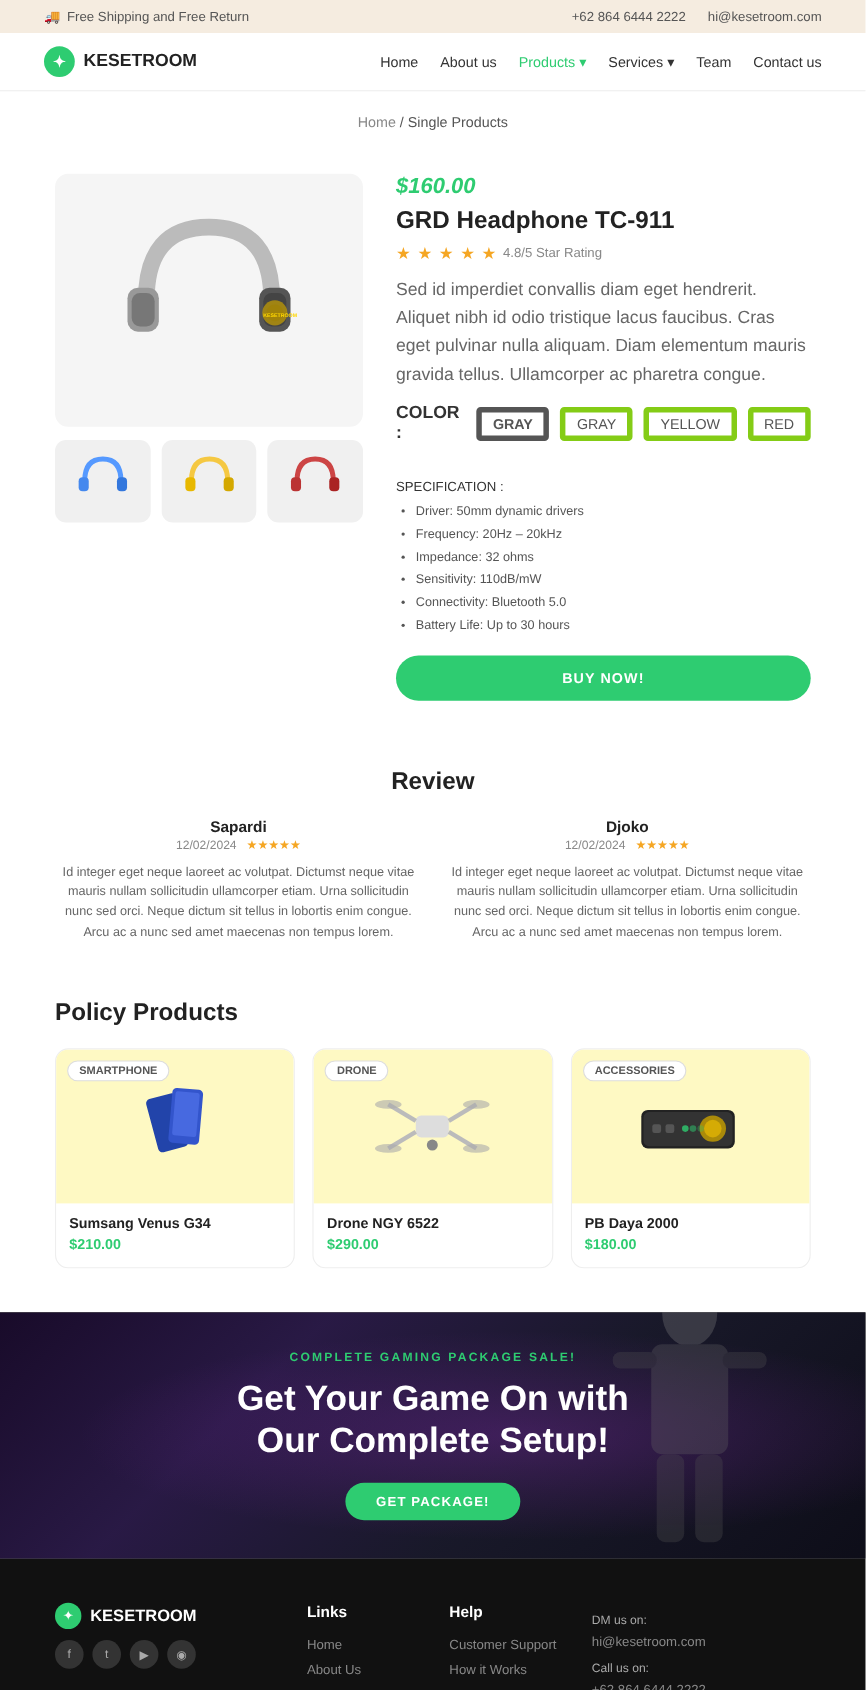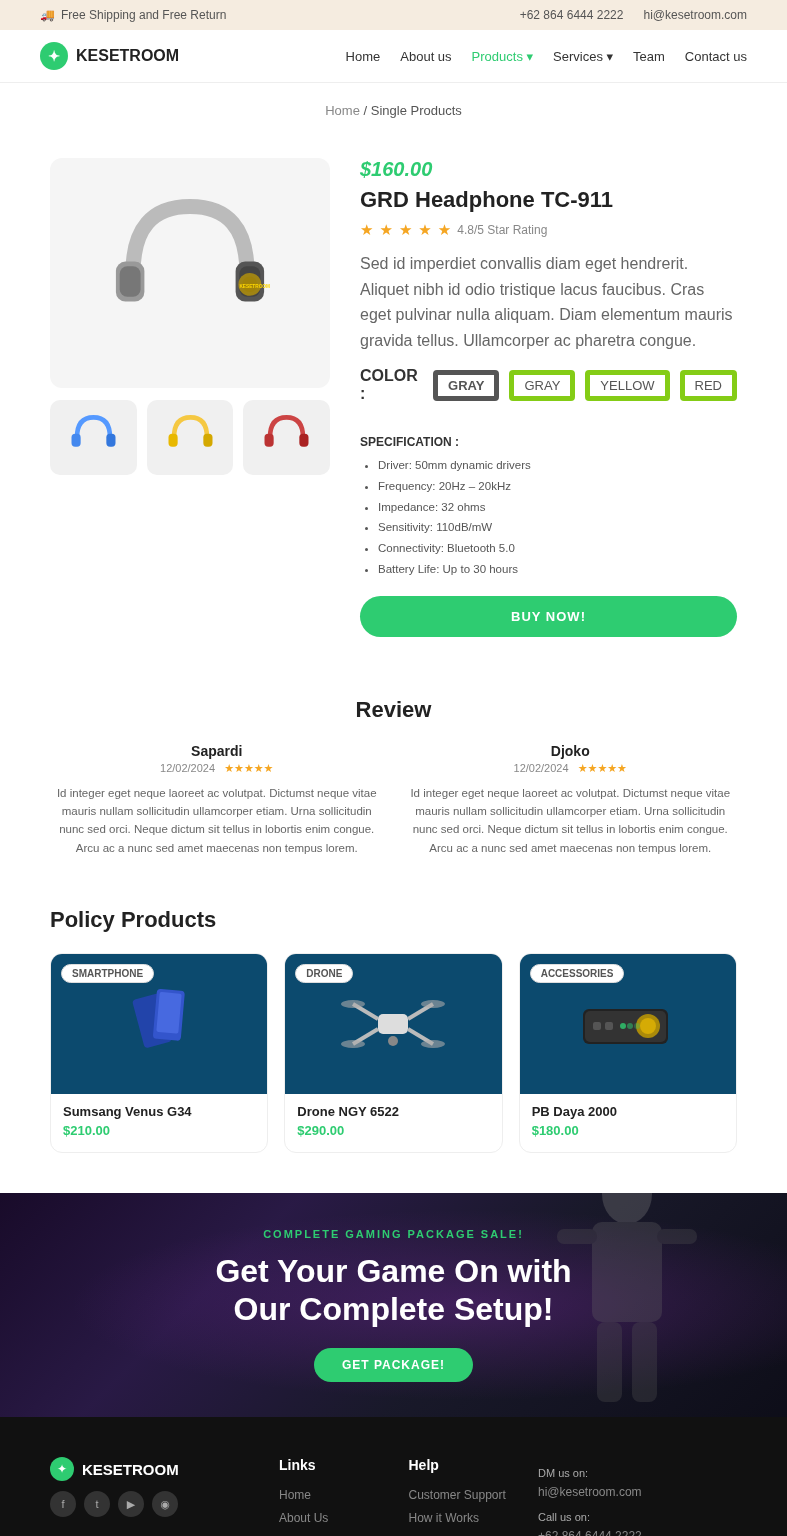--- a/index.html
+++ b/index.html
@@ -93,21 +93,21 @@
       padding: 3px 10px;
       border: 5px solid #84cc16;
       border-radius: 4px;
       font-size: 13px;
       cursor: pointer;
       color: #555;
       text-align: center;
     }
     .color-option.active { border-color: #555; font-weight: bold; }
     .spec-section { margin-bottom: 16px; }
-    .spec-title { font-size: 12px; font-weight: bold; color: #333; margin-bottom: 6px; margin-top: 32px; }
+    .spec-title { font-size: 12px; font-weight: normal; color: #333; margin-bottom: 6px; margin-top: 32px; }
     .spec-list { padding-left: 18px; }
     .spec-list li { font-size: 11.5px; color: #555; line-height: 1.8; }
     .buy-btn {
       background: #2ecc71;
       color: white;
       border: none;
       border-radius: 30px;
       padding: 13px 0;
       width: 100%;
       font-size: 13px;
@@ -125,21 +125,21 @@
     .reviewer-name { font-size: 14px; font-weight: bold; color: #222; margin-bottom: 3px; }
     .review-date { font-size: 11px; color: #888; margin-bottom: 3px; }
     .review-stars { display: flex; gap: 2px; margin-bottom: 6px; }
     .review-text { font-size: 11.5px; color: #666; line-height: 1.6; }
 
     
     .other-products { padding: 20px 50px 40px; }
     .products-grid { display: grid; grid-template-columns: 1fr 1fr 1fr; gap: 16px; }
     .product-card { border: 1px solid #eee; border-radius: 12px; overflow: hidden; }
     .product-card-image {
-      background: #0c4a6e;
+      background: #fef9c3;
       height: 140px;
       display: flex;
       align-items: center;
       justify-content: center;
       position: relative;
     }
     .product-badge {
       position: absolute;
       top: 10px;
       left: 10px;

